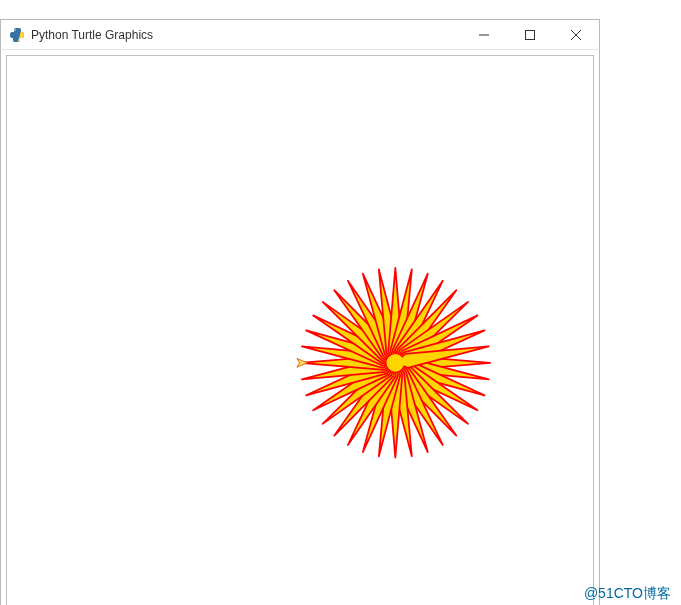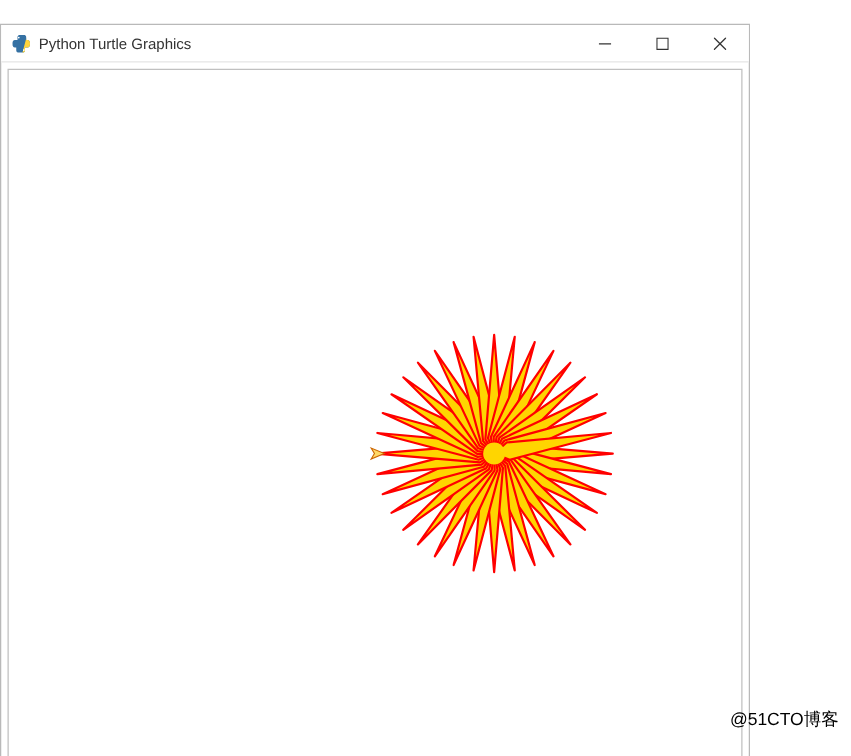--- a/index.html
+++ b/index.html
@@ -67,23 +67,23 @@
       background: #ffffff;
       overflow: hidden;
     }
     .canvas {
       position: absolute;
       inset: 0;
     }
     .watermark {
       position: absolute;
       right: 10px;
-      bottom: 20px;
+      bottom: 2px;
       font-size: 14px;
-      color: #000000;
+      color: #0369a1;
       pointer-events: none;
     }
   </style>
 </head>
 <body>
 
 <div class="window">
   <div class="titlebar">
     <span class="app-icon">
       <svg viewBox="0 0 16 16">

